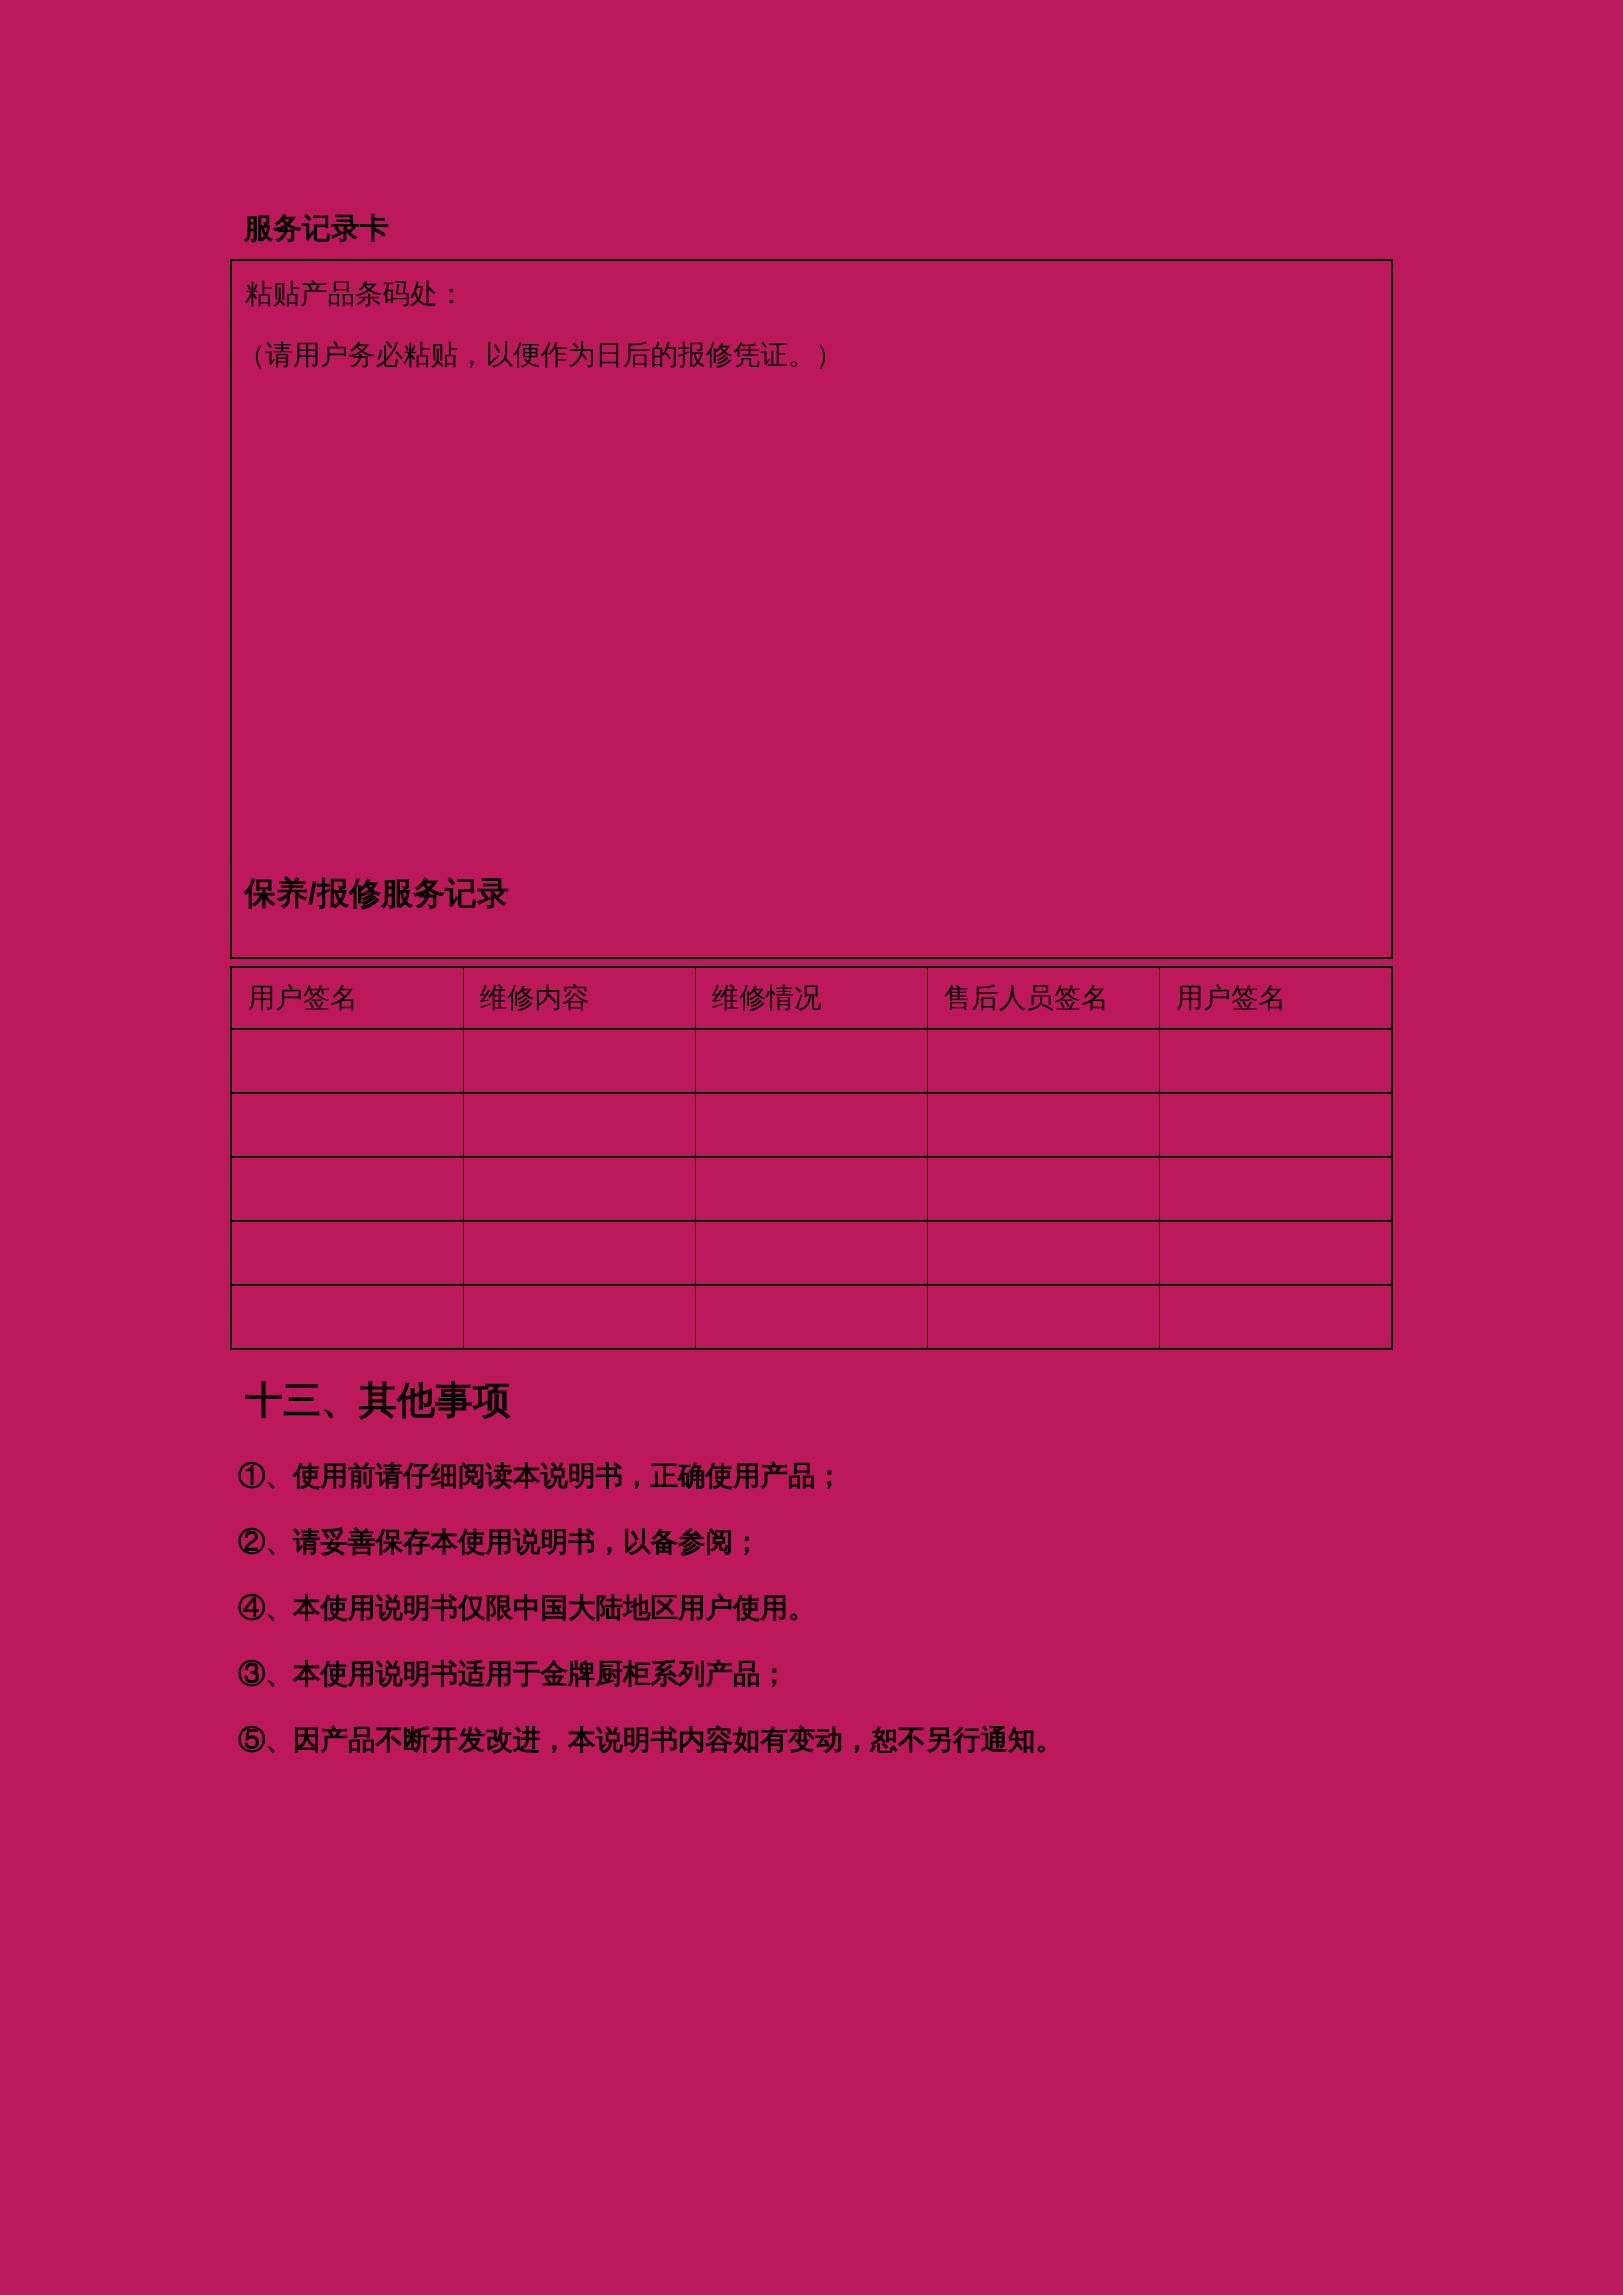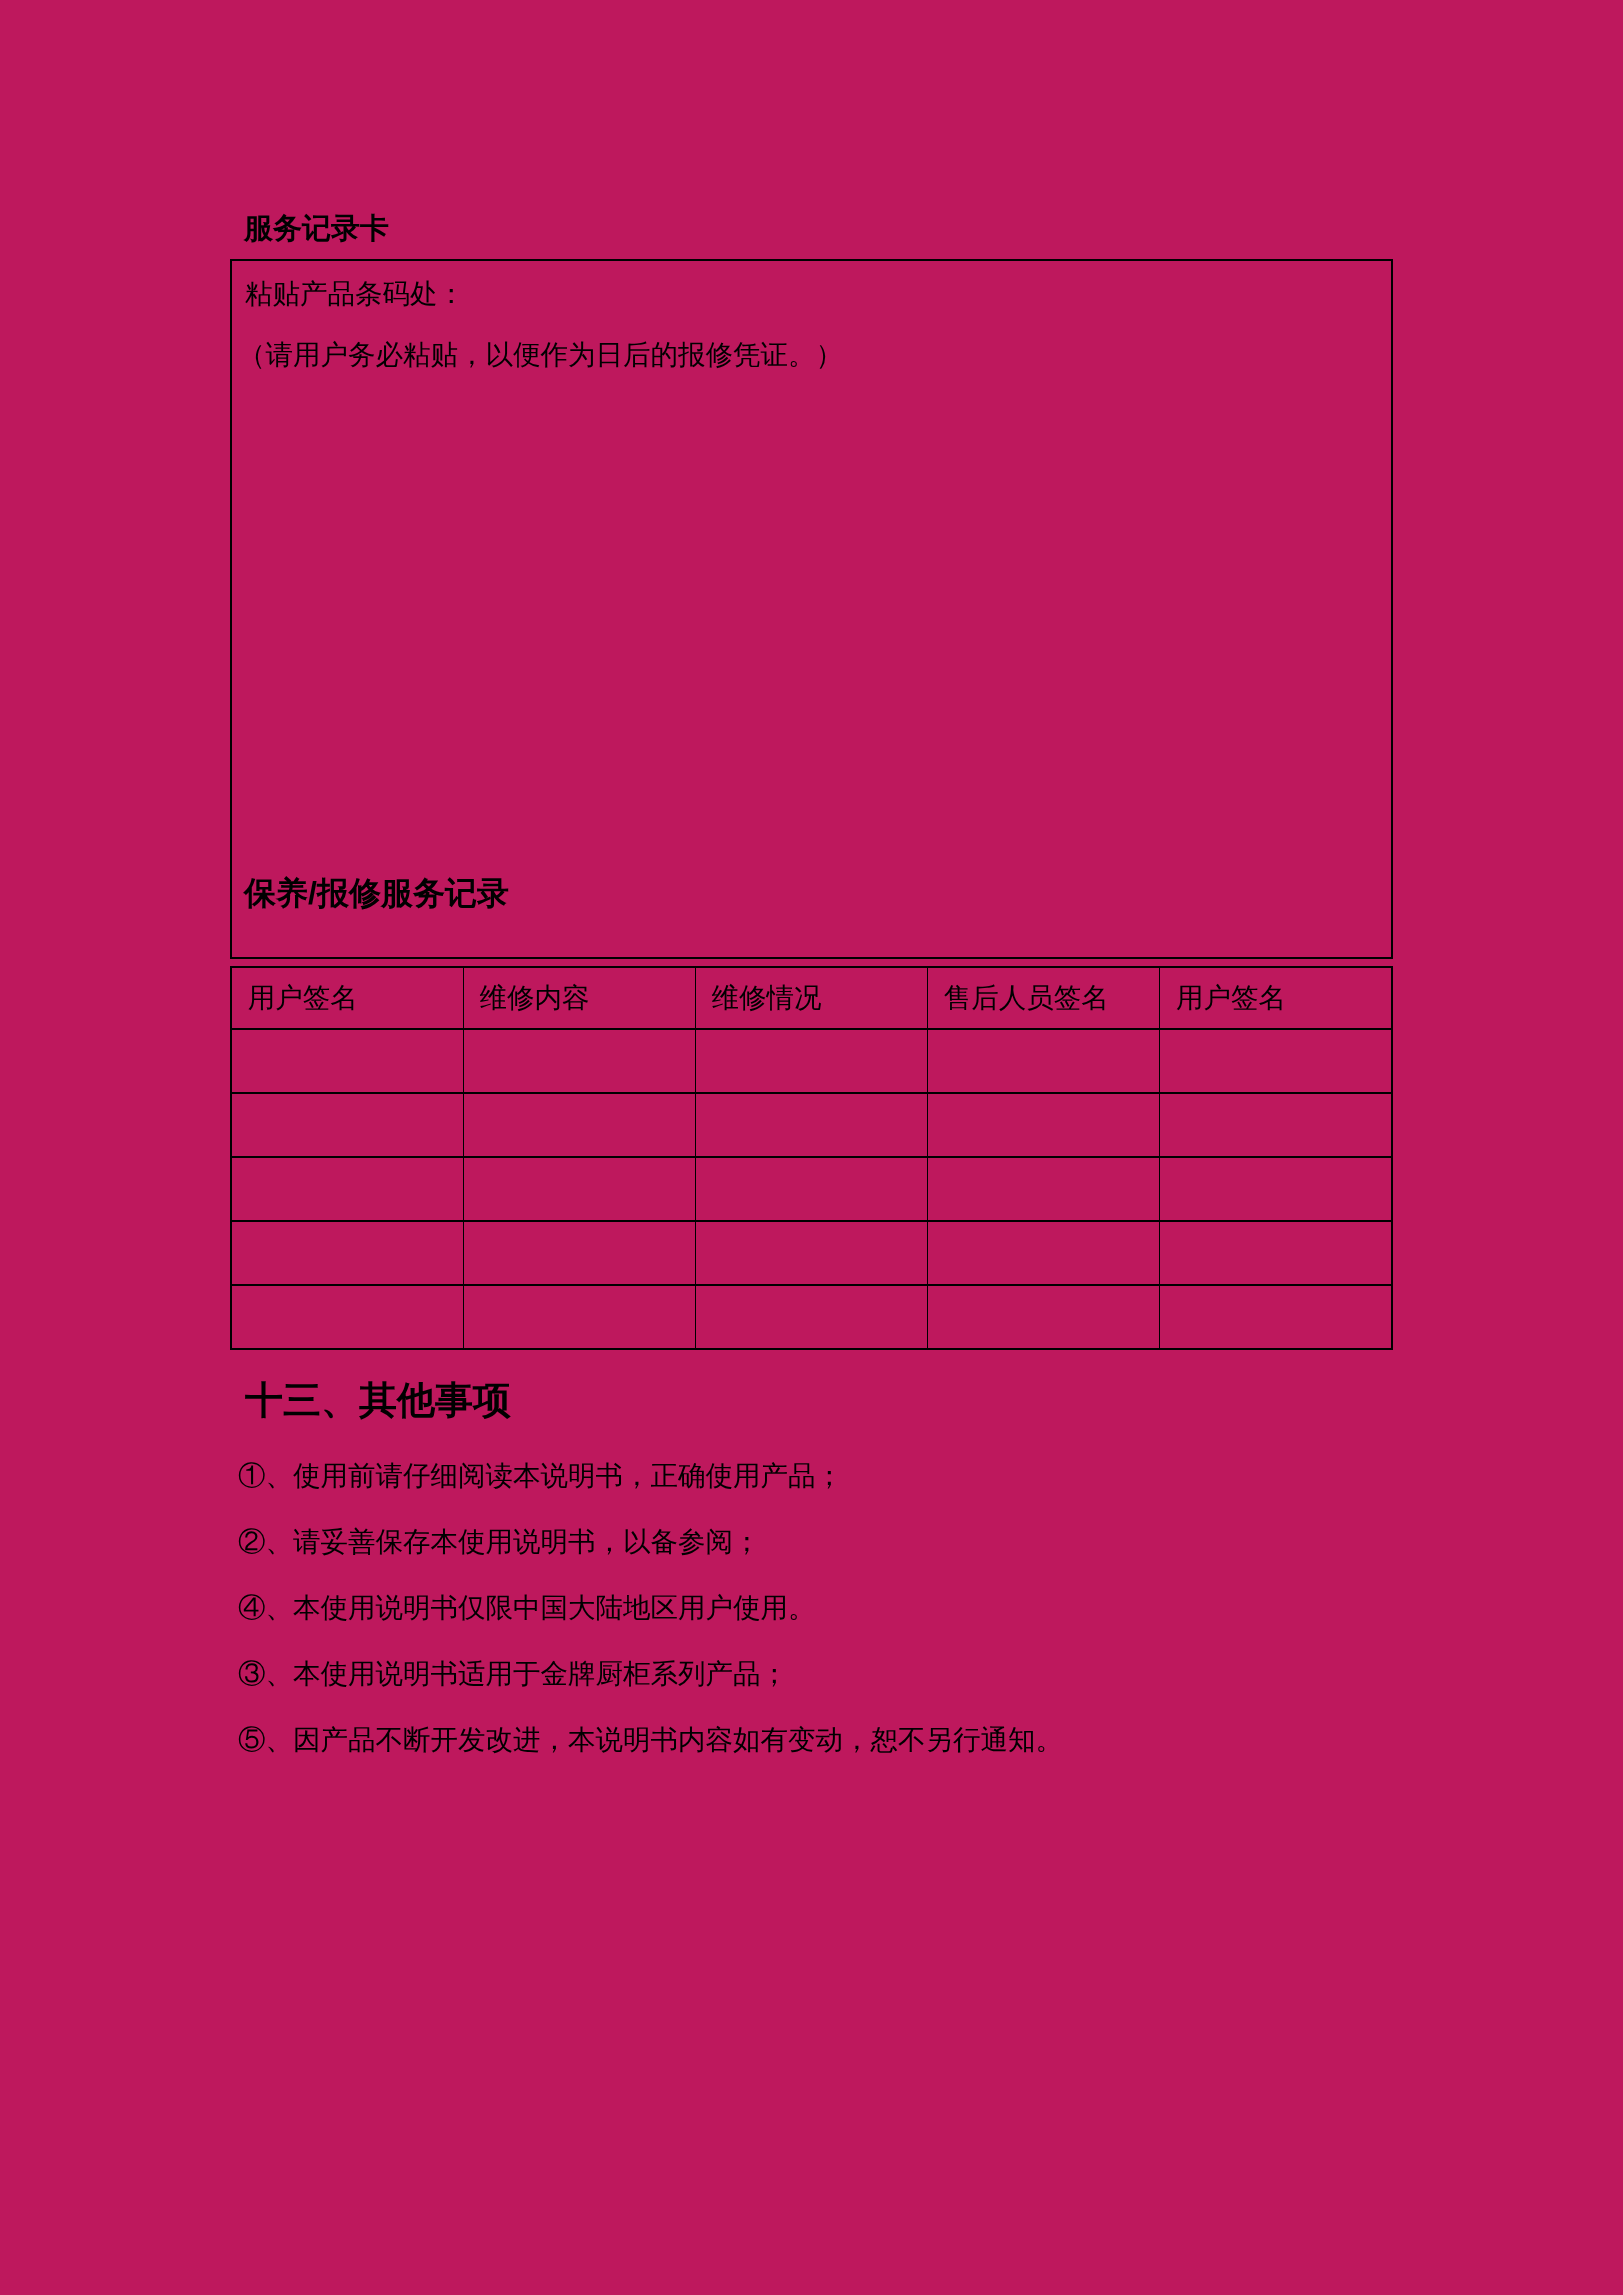--- a/index.html
+++ b/index.html
@@ -92,20 +92,21 @@
   .notes {
     position: absolute;
     left: 238px;
     top: 1462px;
   }
   .notes p {
     margin: 0 0 37px 0;
     font-size: 27.5px;
     line-height: 1.05;
     white-space: nowrap;
+    font-weight: bold;
   }
 </style>
 </head>
 <body>
 
 <div class="page">
 
   <div class="h-small h1">服务记录卡</div>
 
   <div class="barcode-box">

